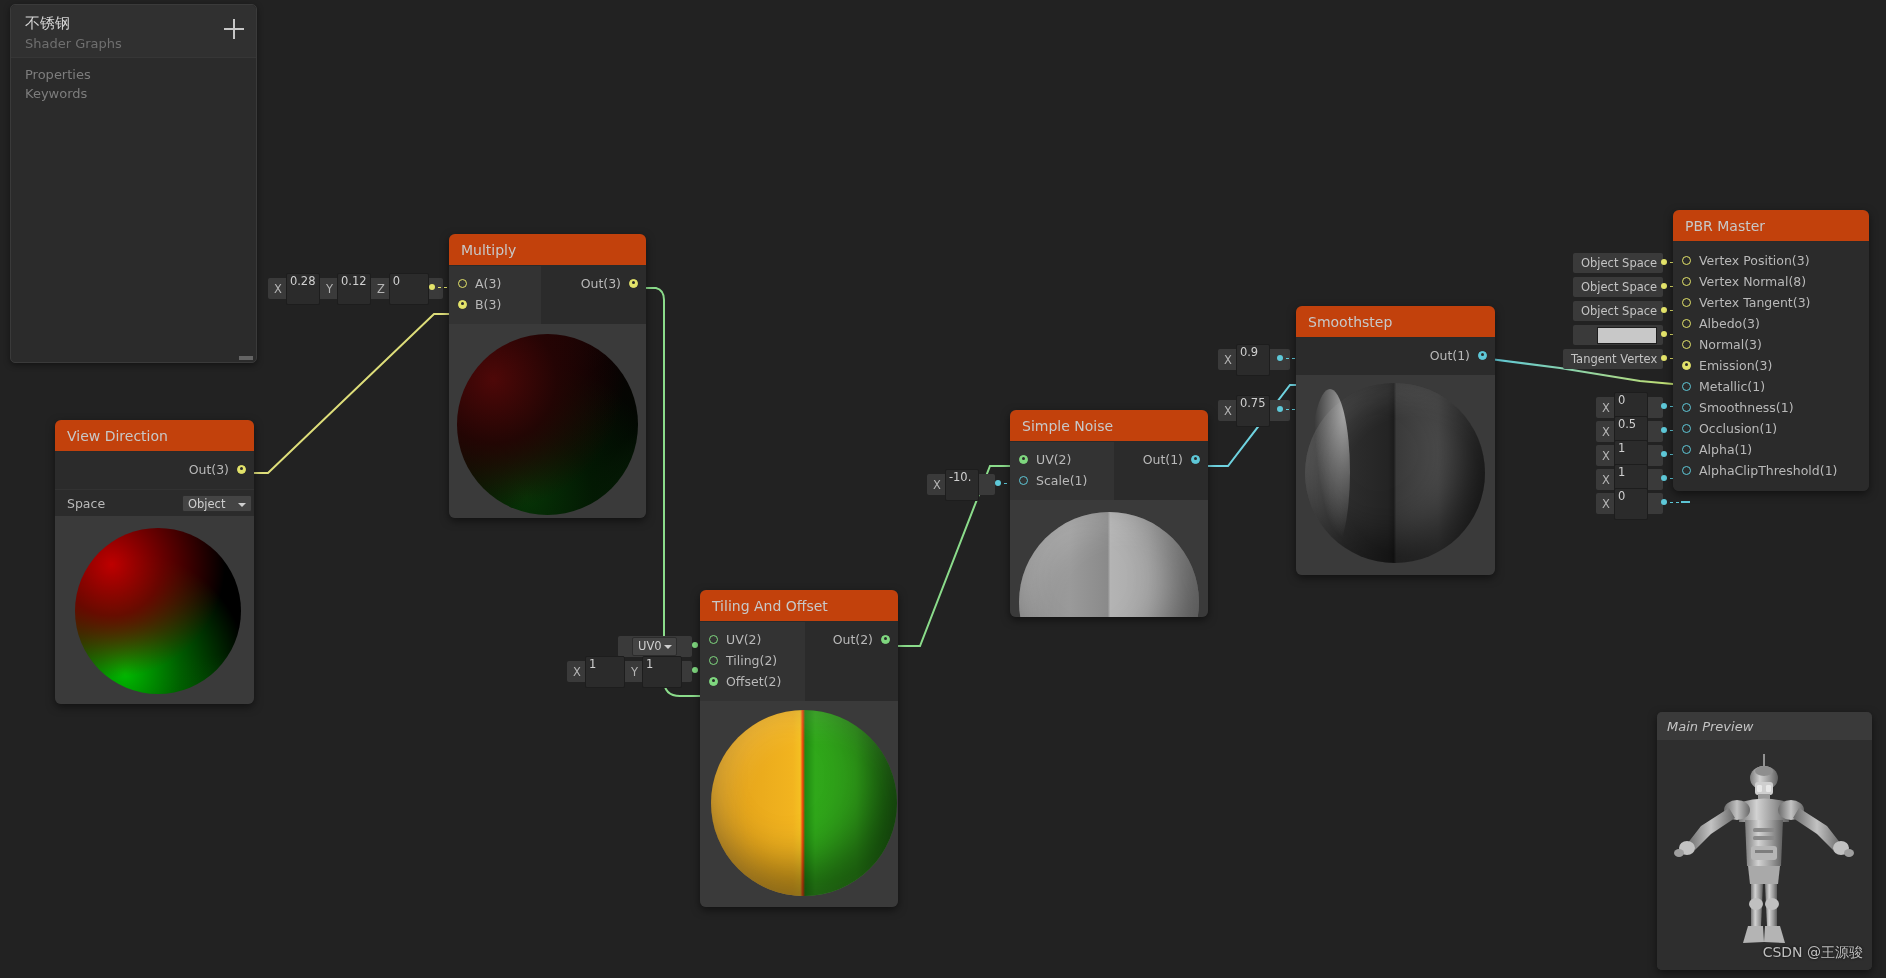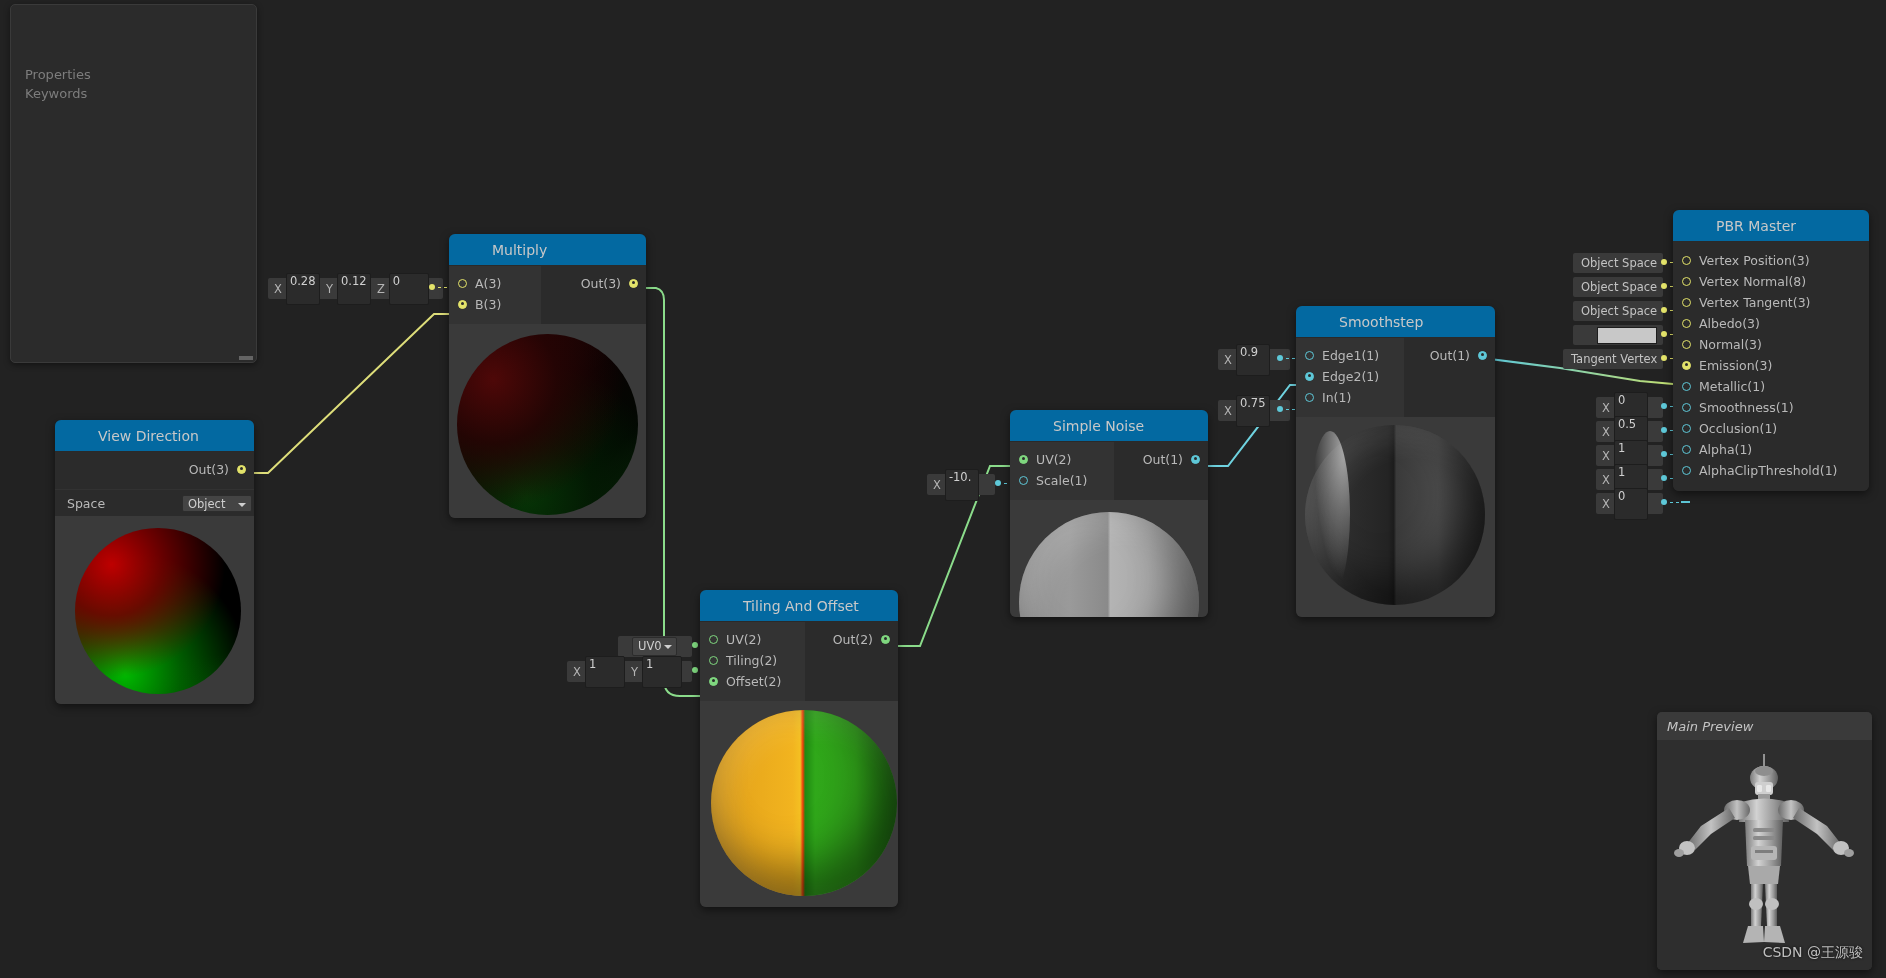--- a/index.html
+++ b/index.html
@@ -62,24 +62,24 @@
   
   .node {
     position: absolute;
     border-radius: 6px;
     background: #2b2b2b;
     box-shadow: 0 3px 8px rgba(0,0,0,0.5);
     overflow: visible;
   }
   .node-head {
     height: 31px;
-    background: #0369a1;
+    background: #c2410c;
     border-radius: 6px 6px 0 0;
     border-bottom: 1px solid #2a2a2a;
-    display: flex; align-items: center; padding-left: 31px;
+    display: flex; align-items: center;
   }
   .node-title {
     margin-left: 12px;
     font-size: 14px;
     color: #c8c8c8;
     font-family: "DejaVu Sans", sans-serif;
     white-space: nowrap;
   }
   .ports {
     display: flex;
@@ -287,20 +287,25 @@
     text-shadow: 0 0 3px #000;
   }
   svg.wires { position:absolute; left:0; top:0; width:1886px; height:978px; pointer-events:none; }
 </style>
 </head>
 <body>
 
 <div id="root">
 
   <div id="blackboard" class="abs">
+    <div id="bb-head">
+      <div id="bb-title">不锈钢</div>
+      <div id="bb-sub">Shader Graphs</div>
+      <div id="bb-plus"></div>
+    </div>
     <div class="bb-section" style="top:62px">Properties</div>
     <div class="bb-section" style="top:81px">Keywords</div>
     <div id="bb-resize"></div>
   </div>
 
   <svg class="wires">
     <defs>
       <linearGradient id="g-cy" x1="0" y1="0" x2="1" y2="0">
         <stop offset="0" stop-color="#5ec8d8"></stop>
           <stop offset="1" stop-color="#c8e06a"></stop>
@@ -498,34 +503,20 @@
   <div class="abs c-cyan" style="left:1277px; top:406px; display:flex; align-items:center;">
     <span class="mini-dot" style="background:#5ec8d8"></span>
     <span class="dash"></span>
   </div>
 
   <div class="node" style="left:1296px; top:306px; width:199px;">
     <div class="node-head">
       <div class="node-title">Smoothstep</div>
     </div>
     <div class="ports">
-      <div class="ports-in" style="min-width:108px">
-        <div class="port-row in">
-          <span class="port-dot c-cyan"></span>
-          <span class="port-label">Edge1(1)</span>
-        </div>
-        <div class="port-row in">
-          <span class="port-dot filled c-cyan"></span>
-          <span class="port-label">Edge2(1)</span>
-        </div>
-        <div class="port-row in">
-          <span class="port-dot c-cyan"></span>
-          <span class="port-label">In(1)</span>
-        </div>
-      </div>
       <div class="ports-out">
         <div class="port-row out">
           <span class="port-label">Out(1)</span>
           <span class="port-dot filled c-cyan"></span>
         </div>
       </div>
     </div>
     <div class="node-preview" style="height:200px">
       <div class="sphere" style="left:9px; top:8px; width:180px; height:180px;
            background: linear-gradient(to right, #4a4a4a 0%, #2e2e2e 22%, #242424 46%, #1c1c1c 49.3%,

